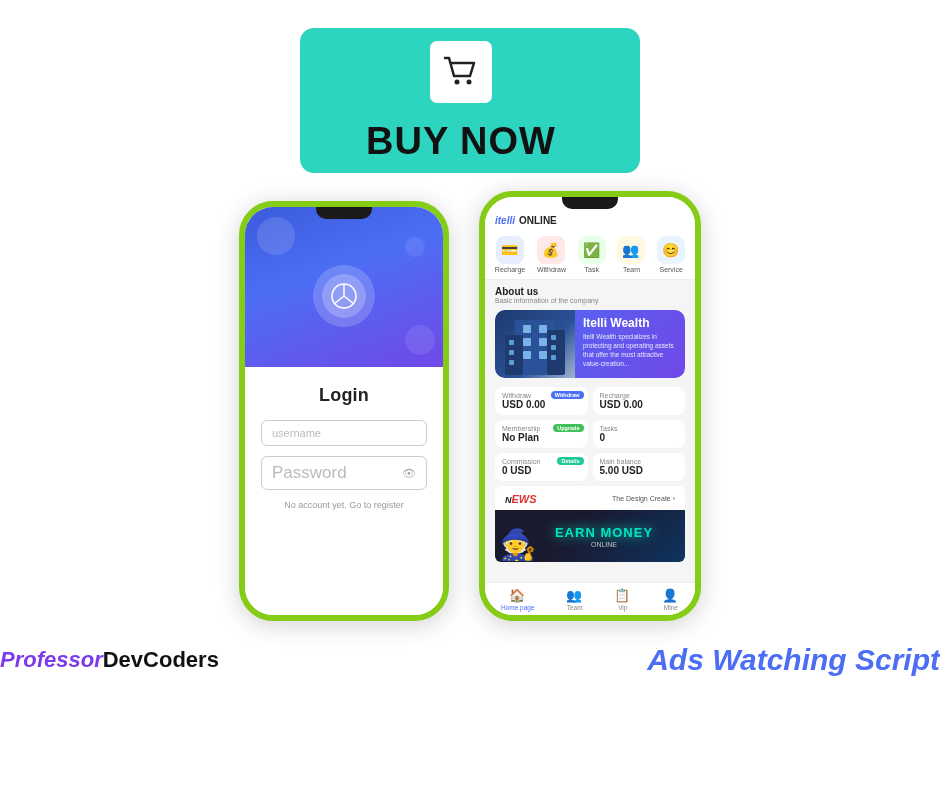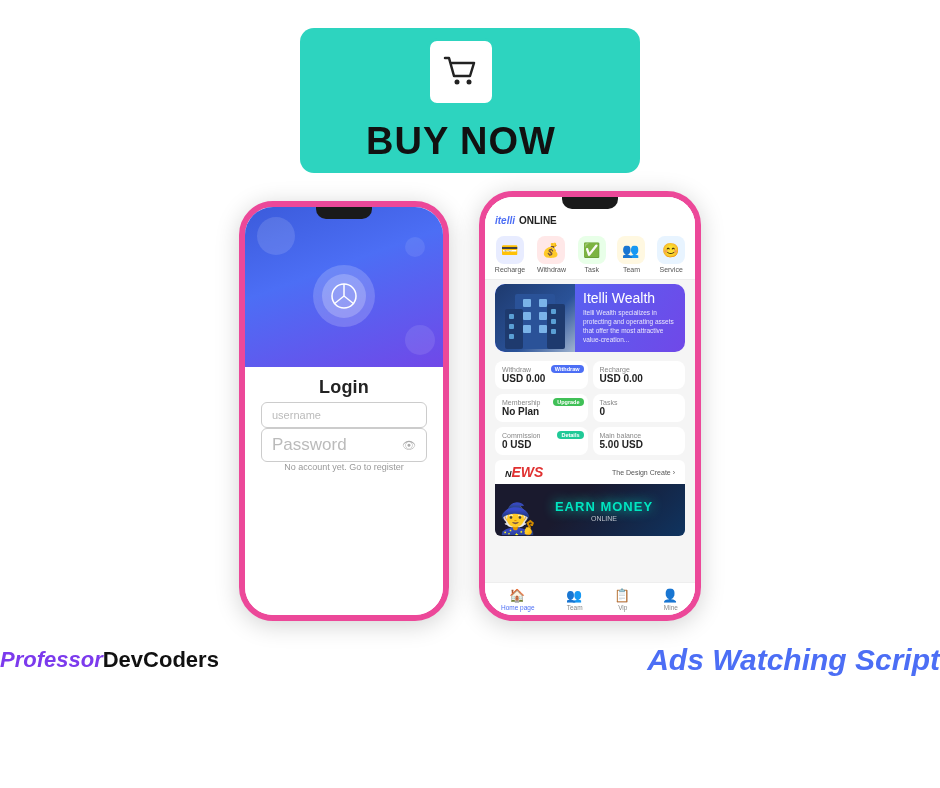--- a/index.html
+++ b/index.html
@@ -55,21 +55,21 @@
       gap: 30px;
       margin-top: 28px;
       justify-content: center;
     }
 
     
     .phone-frame {
       width: 210px;
       height: 420px;
       border-radius: 34px;
-      border: 6px solid #ec4899;
+      border: 6px solid #84cc16;
       background: #fff;
       overflow: hidden;
       position: relative;
       box-shadow: 0 4px 24px rgba(0,0,0,0.18);
     }
     .phone-notch {
       position: absolute;
       top: 0;
       left: 50%;
       transform: translateX(-50%);
@@ -108,24 +108,25 @@
       width: 44px;
       height: 44px;
       background: rgba(255,255,255,0.22);
       border-radius: 50%;
       display: flex;
       align-items: center;
       justify-content: center;
     }
     .login-body {
       background: #fff;
-      padding: 10px 16px 10px 16px;
+      padding: 18px 16px 10px 16px;
       display: flex;
       flex-direction: column;
       align-items: center;
+      gap: 10px;
       height: calc(100% - 160px);
     }
     .login-title {
       font-size: 18px;
       font-weight: 600;
       color: #222;
       margin-bottom: 4px;
       letter-spacing: 0.2px;
     }
     .login-input {
@@ -238,22 +239,22 @@
     }
     .building-svg {
       width: 100%;
       height: 100%;
     }
     .dash-card-text {
       padding: 6px 8px;
       flex: 1;
     }
     .dash-card-name {
-      font-size: 14px;
-      font-weight: 400;
+      font-size: 12px;
+      font-weight: 700;
       color: #fff;
     }
     .dash-card-desc {
       font-size: 6.5px;
       color: rgba(255,255,255,0.85);
       margin-top: 2px;
       line-height: 1.4;
     }
     .dash-stats-grid {
       display: grid;
@@ -441,20 +442,24 @@
         <div class="dash-icon-item">
           <div class="dash-icon-circle" style="background:#fff8e1;">👥</div>
           <span class="dash-icon-label">Team</span>
         </div>
         <div class="dash-icon-item">
           <div class="dash-icon-circle" style="background:#e8f4ff;">😊</div>
           <span class="dash-icon-label">Service</span>
         </div>
       </div>
 
+      <div class="dash-about">
+        <div class="dash-about-title">About us</div>
+        <div class="dash-about-sub">Basic information of the company</div>
+      </div>
 
       <div class="dash-card-blue">
         <div class="dash-card-img">
 
           <svg class="building-svg" viewBox="0 0 80 68">
             <rect x="20" y="10" width="40" height="55" fill="#2a5298" rx="2"></rect>
             <rect x="28" y="15" width="8" height="8" fill="#7ab3e8" rx="1"></rect>
             <rect x="44" y="15" width="8" height="8" fill="#7ab3e8" rx="1"></rect>
             <rect x="28" y="28" width="8" height="8" fill="#7ab3e8" rx="1"></rect>
             <rect x="44" y="28" width="8" height="8" fill="#7ab3e8" rx="1"></rect>
@@ -507,21 +512,21 @@
         </div>
 
         <div class="dash-stat-box">
           <div class="dash-stat-label">Main balance</div>
           <div class="dash-stat-value">5.00 USD</div>
         </div>
       </div>
 
       <div class="dash-news-row">
         <div>
-          <span class="dash-news-n" style="font-style:italic;font-weight:900;font-size:9px;color:#222;">N</span><span class="dash-news-ews" style="font-style:italic;font-weight:900;font-size:14px;color:#e03131;">EWS</span>
+          <span class="dash-news-n" style="font-style:italic;font-weight:900;font-size:9px;color:#222;">N</span><span class="dash-news-ews" style="font-style:italic;font-weight:900;font-size:11px;color:#e03131;">EWS</span>
         </div>
         <span class="dash-news-right">The Design Create  ›</span>
       </div>
 
       <div class="dash-earn-banner">
         <div style="position:absolute;left:4px;bottom:0;font-size:30px;">🧙</div>
         <div style="display:flex;flex-direction:column;align-items:center;margin-left:28px;">
           <span class="earn-text">EARN MONEY</span>
           <span class="earn-sub">ONLINE</span>
         </div>

